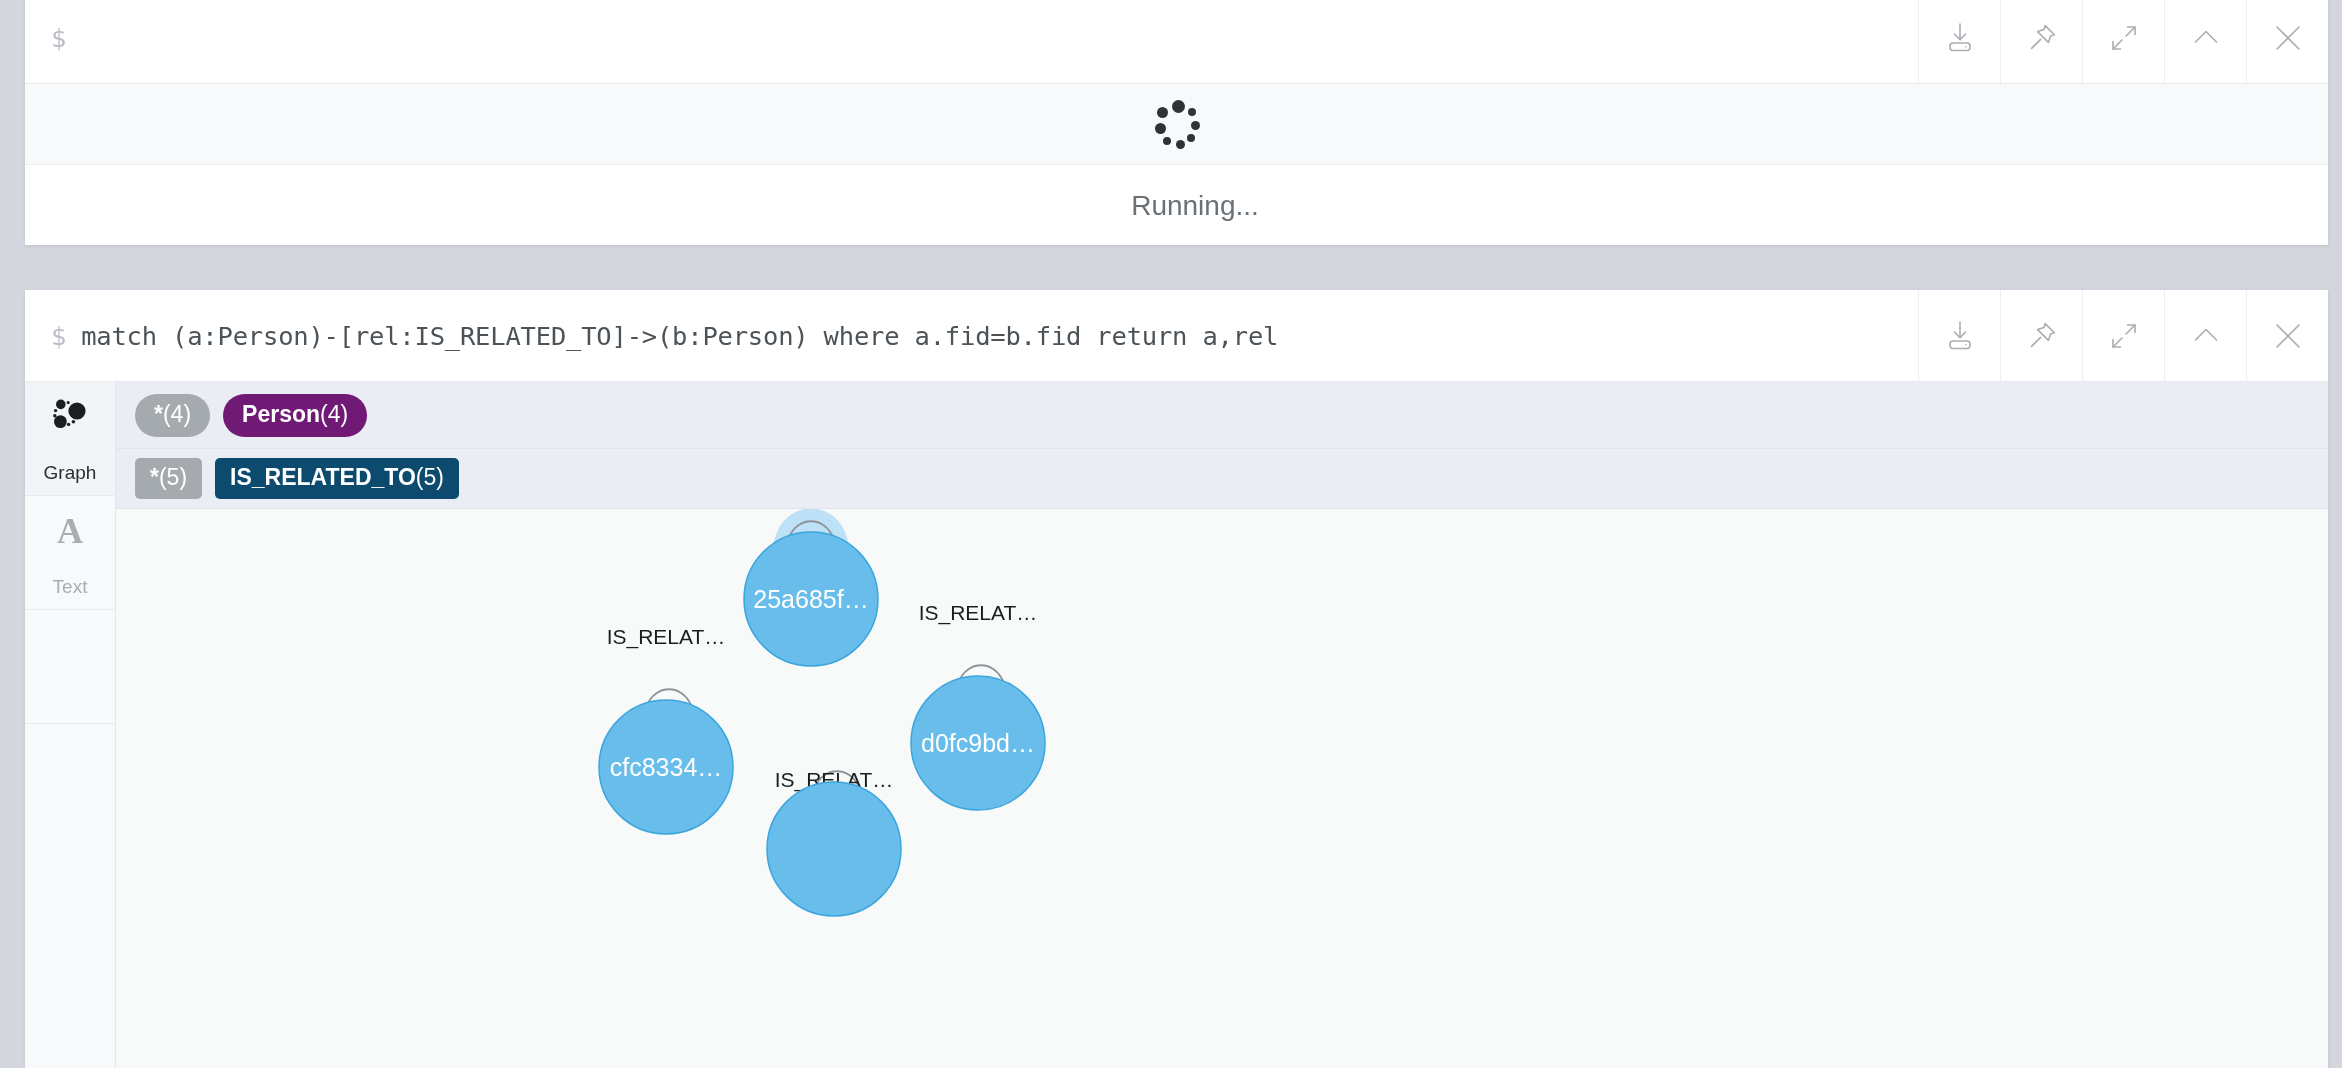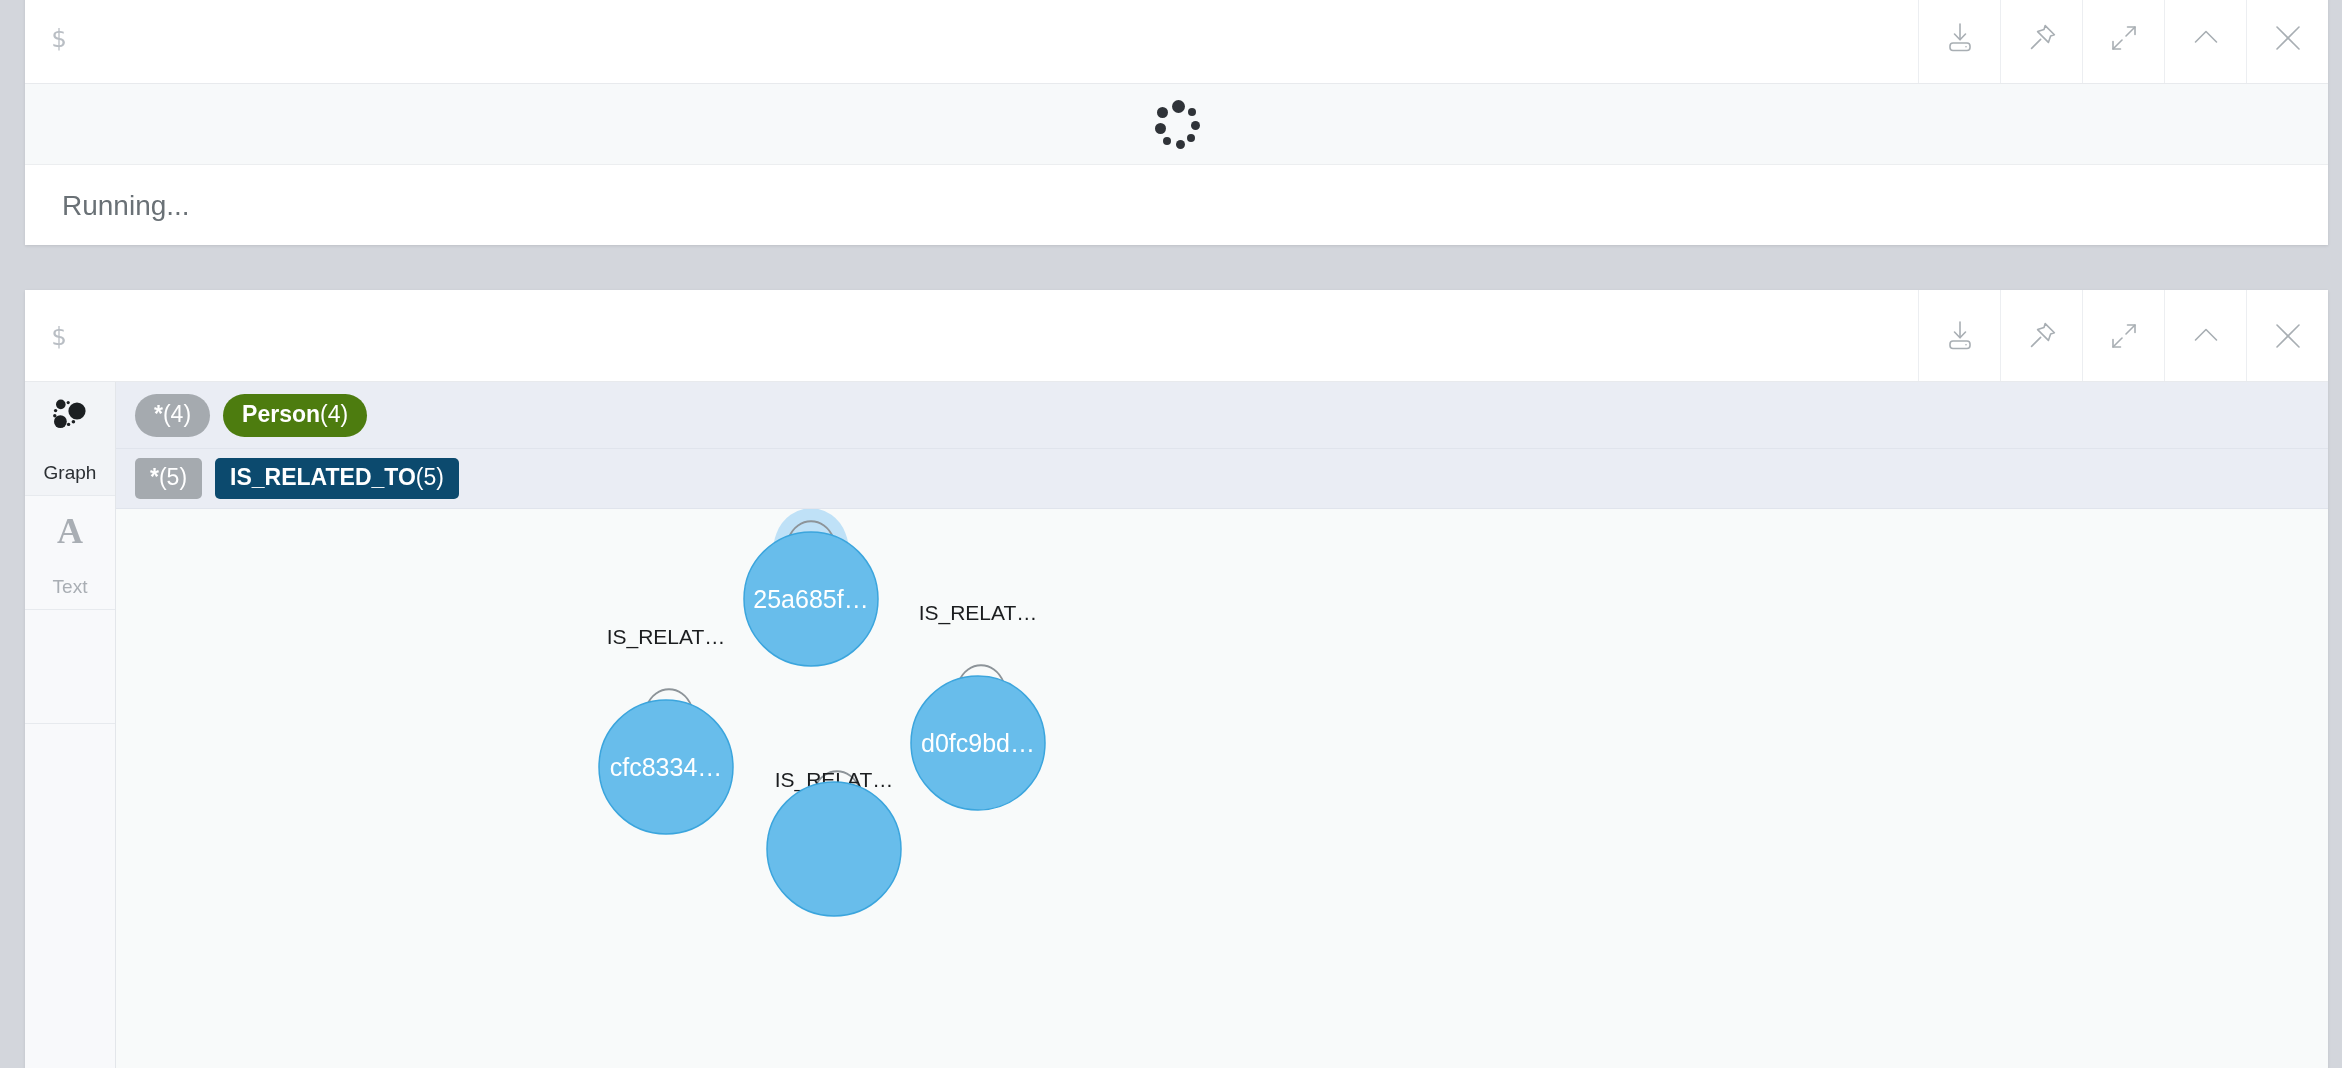--- a/index.html
+++ b/index.html
@@ -97,20 +97,21 @@
     display: block;
   }
 
   
   .status-band {
     height: 82px;
     display: flex;
     align-items: center;
     padding-left: 37px;
     background: #ffffff;
+    justify-content: center;
   }
   .status-text {
     font-size: 28px;
     color: #6a7176;
     font-family: "Liberation Sans", sans-serif;
   }
 
   
   .result-body {
     position: relative;
@@ -186,21 +187,21 @@
   .chip .cnt { font-weight: normal; }
   .chip-node {
     border-radius: 22px;
     padding: 7px 19px 9px 19px;
   }
   .chip-rel {
     border-radius: 5px;
     padding: 6px 15px 8px 15px;
   }
   .chip-star { background: #a5aaaf; }
-  .chip-label-person { background: #4d7c0f; }
+  .chip-label-person { background: #701a75; }
   .chip-label-rel { background: #0c4a6e; text-align: center; }
 
   
   .graph-canvas {
     flex: 1;
     position: relative;
     background: #f8fafa;
     overflow: hidden;
   }
   .graph-canvas svg { display: block; }
@@ -280,20 +281,21 @@
     <div class="status-band">
       <span class="status-text">Running...</span>
     </div>
   </div>
 
   <div class="card" id="card-result">
 
     <div class="editor-row">
       <div class="editor-text">
         <span class="prompt-dollar">$</span>
+        <span>match (a:Person)-[rel:IS_RELATED_TO]-&gt;(b:Person) where a.fid=b.fid return a,rel</span>
       </div>
       <div class="hdr-actions">
         <div class="hdr-btn">
           <svg width="42" height="42" viewBox="0 0 42 42" fill="none" stroke="#a8aeb3" stroke-width="1.6" stroke-linecap="round" stroke-linejoin="round">
             <path d="M21 7 L21 22"></path>
               <path d="M15.5 17 L21 22.8 L26.5 17"></path>
             <rect x="11" y="26" width="20" height="7.5" rx="3"></rect>
             <circle cx="27" cy="29.8" r="0.8" fill="#a8aeb3" stroke="none"></circle>
           </svg>
         </div>

